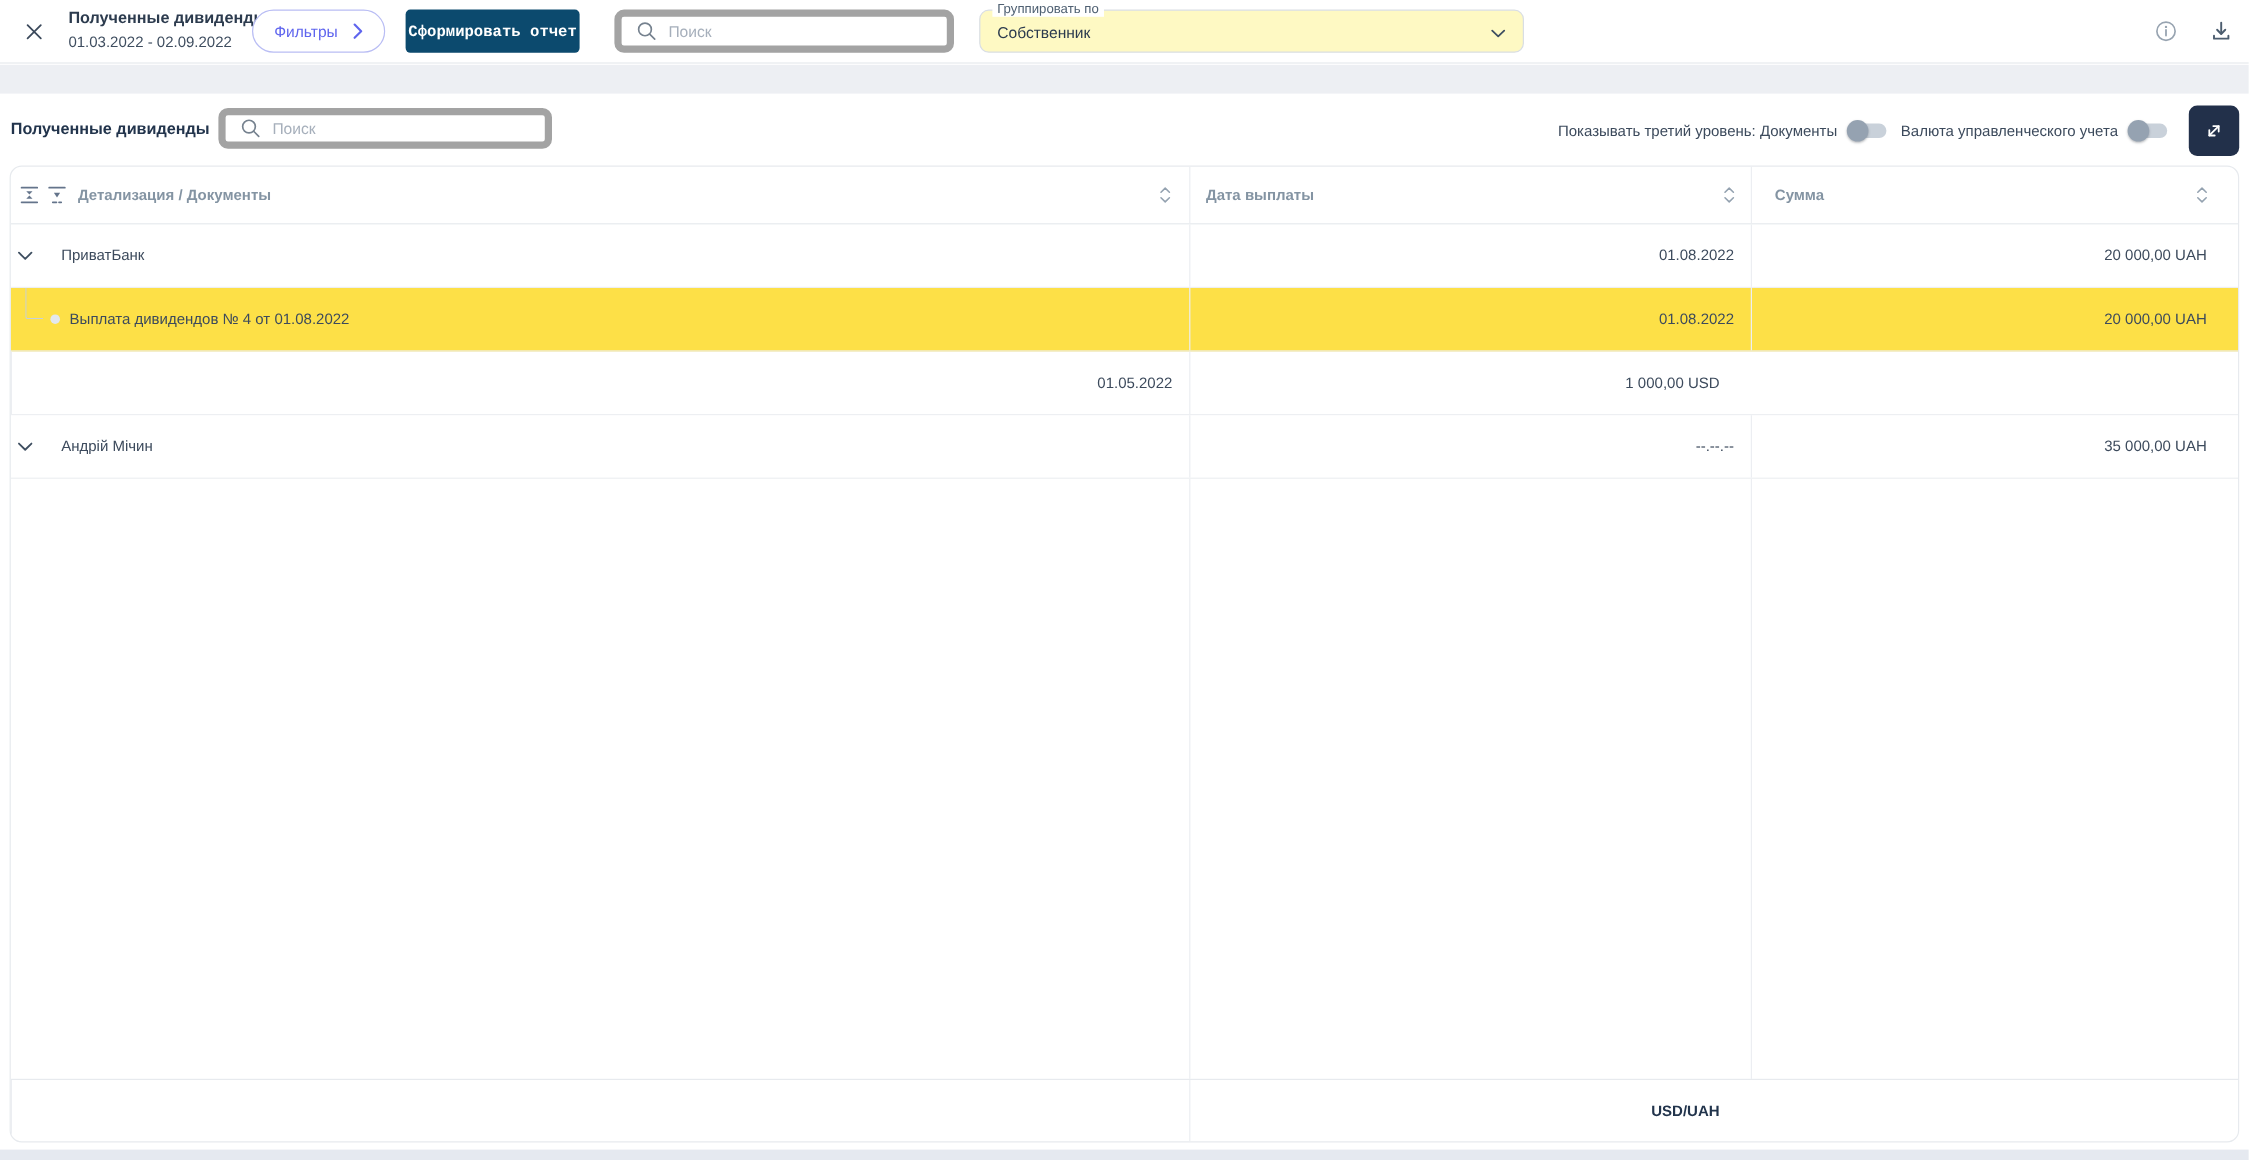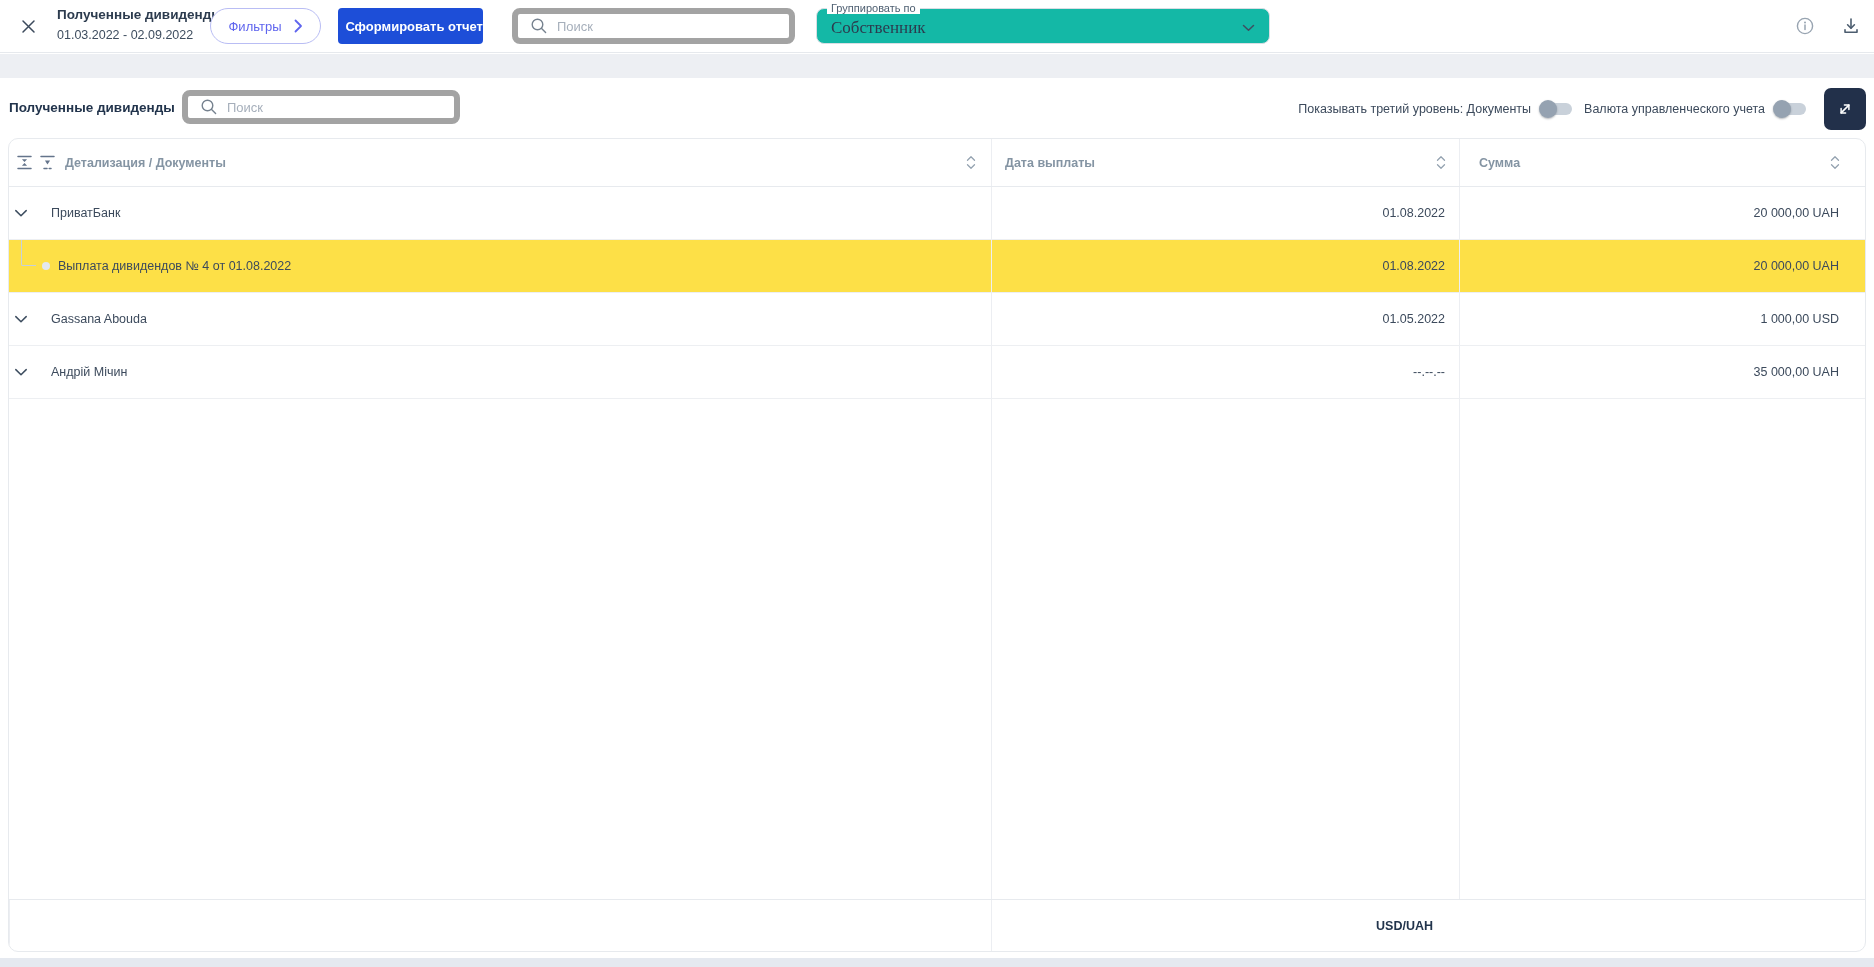--- a/index.html
+++ b/index.html
@@ -26,45 +26,45 @@
   .date-range { margin-top: 6px; font-size: 12.5px; color: #3e4d5f; }
 
   .filters-btn {
     position: absolute; left: 210px; top: 8px; width: 111px; height: 36px;
     border: 1px solid #b9bdf4; border-radius: 18px; background: #fff;
     color: #5f65ee; font-size: 13px; font-family: inherit;
     display: flex; align-items: center; justify-content: center; gap: 12px; cursor: pointer;
   }
   .generate-btn {
     position: absolute; left: 338px; top: 8px; width: 145px; height: 36px;
-    background: #1d4ed8; border: none; border-radius: 4px;
-    color: #fff; font-size: 13px; font-weight: 600; font-family: Liberation Sans, sans-serif; cursor: pointer; text-align: right;
+    background: #0c4a6e; border: none; border-radius: 4px;
+    color: #fff; font-size: 13px; font-weight: 600; font-family: Liberation Mono, monospace; cursor: pointer;
   }
 
   .search-box {
     border: 6px solid #a3a3a3; border-radius: 8px; background: #fff;
     display: flex; align-items: center; padding: 0 12px; gap: 9px;
   }
   .search-box input {
     flex: 1; min-width: 0; border: none; outline: none; background: transparent;
     font-size: 13px; color: #2c3b4e; font-family: inherit;
   }
   .search-box input::placeholder { color: #a6afbb; }
   .topbar-search { position: absolute; left: 512px; top: 8px; width: 283px; height: 36px; }
 
   .select-box {
-    position: absolute; height: 36px; border: 1px solid #d9dee4; border-radius: 8px; background: #14b8a6; cursor: pointer;
+    position: absolute; height: 36px; border: 1px solid #d9dee4; border-radius: 8px; background: #fef9c3; cursor: pointer;
   }
   .select-box .select-label {
     position: absolute; top: -7px; left: 10px; background: #fff; padding: 0 4px;
     font-size: 11px; color: #4f6072; white-space: nowrap;
   }
   .select-box .select-value {
     position: absolute; left: 14px; right: 60px; top: 0; height: 100%;
-    display: flex; align-items: center; padding-top: 3px; font-size: 17px; color: #2c3b4e; font-family: Liberation Serif, serif;
+    display: flex; align-items: center; padding-top: 3px; font-size: 13px; color: #2c3b4e;
   }
   .select-box .select-chevron { position: absolute; right: 14px; top: 15px; }
   .select-box .select-clear { position: absolute; right: 43px; top: 12px; }
   .group-by-select { left: 816px; top: 8px; width: 454px; }
   .detail-by-select { left: 1298px; top: 8px; width: 474px; }
 
   .icon-btn { position: absolute; background: none; border: none; cursor: pointer; width: 24px; height: 24px; display:flex; align-items:center; justify-content:center; }
   .info-btn { left: 1793px; top: 14px; }
   .download-btn { left: 1839px; top: 14px; }
 
@@ -302,29 +302,20 @@
     <div class="name-cell">
 
       <span class="connector"></span>
       <span class="dot"></span>
       <span class="row-name">Выплата дивидендов № 4 от 01.08.2022</span>
     </div>
     <div class="date-cell cell-b">01.08.2022</div>
     <div class="amount-cell cell-b">20 000,00 UAH</div>
   </div>
         <div class="grid-row trow parent">
-    <div class="name-cell">
-      <span class="row-chevron">
-        <svg width="14" height="9" viewBox="0 0 14 9">
-          <path d="M1.8 1.6 L7 6.8 L12.2 1.6" stroke="#3e4e60" stroke-width="1.5" fill="none" stroke-linecap="round" stroke-linejoin="round"></path>
-        </svg>
-      </span>
-
-      <span class="row-name">Gassana Abouda</span>
-    </div>
     <div class="date-cell cell-b">01.05.2022</div>
     <div class="amount-cell cell-b">1 000,00 USD</div>
   </div>
         <div class="grid-row trow parent">
     <div class="name-cell">
       <span class="row-chevron">
         <svg width="14" height="9" viewBox="0 0 14 9">
           <path d="M1.8 1.6 L7 6.8 L12.2 1.6" stroke="#3e4e60" stroke-width="1.5" fill="none" stroke-linecap="round" stroke-linejoin="round"></path>
         </svg>
       </span>

